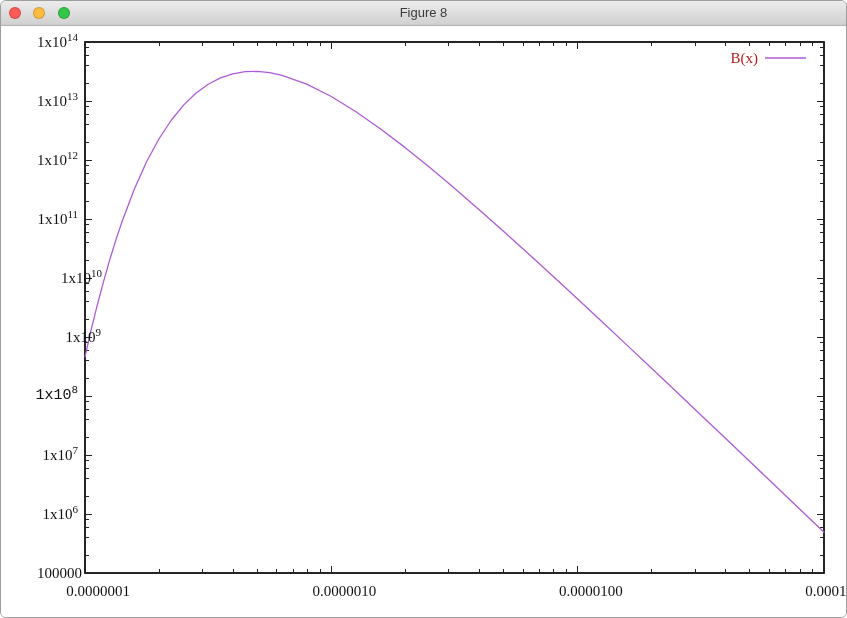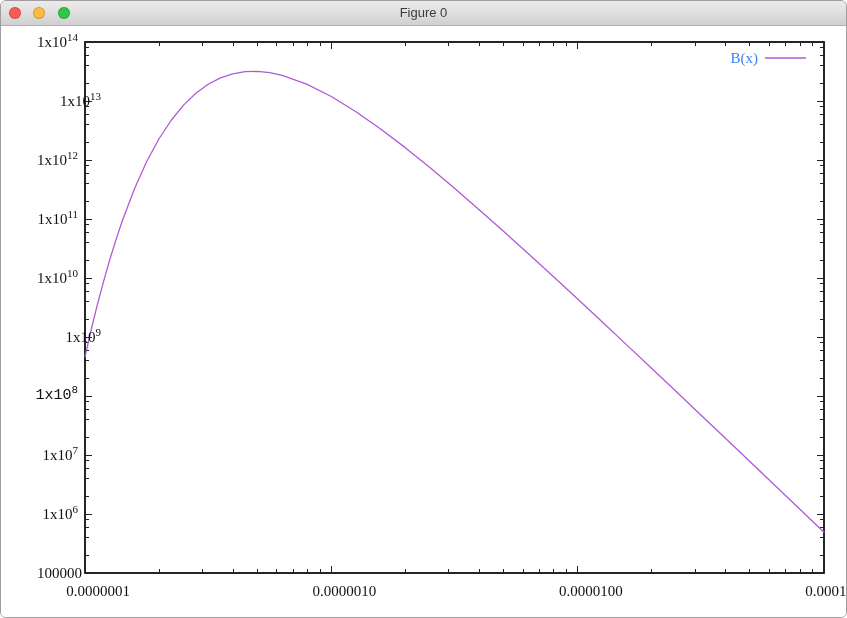--- a/index.html
+++ b/index.html
@@ -27,34 +27,34 @@
   #plot-svg { position:absolute; left:0; top:0; }
   .tick-label {
     position:absolute; font-family:"Liberation Serif","DejaVu Serif",serif;
     font-size:15px; color:#111111; white-space:nowrap;
   }
   .x-tick { width:90px; height:20px; line-height:20px; text-align:right; }
   .y-tick { width:77px; height:22px; line-height:22px; text-align:right; }
   .y-tick sup { font-size:11px; line-height:0; }
   .legend-label {
     position:absolute; right:90px; top:22px; height:20px; line-height:20px;
-    font-family:"Liberation Serif","DejaVu Serif",serif; font-size:15px; color:#3b82f6;
+    font-family:"Liberation Serif","DejaVu Serif",serif; font-size:15px; color:#b91c1c;
   }
 </style>
 </head>
 <body>
 
 <div class="window">
   <div class="titlebar">
     <div class="lights">
       <span class="light" id="light-close" style="background: rgb(252, 91, 87);"></span>
       <span class="light" id="light-min" style="background: rgb(253, 188, 64);"></span>
       <span class="light" id="light-zoom" style="background: rgb(51, 199, 72);"></span>
     </div>
-    <div class="title">Figure 0</div>
+    <div class="title">Figure 8</div>
   </div>
   <div class="content" id="content">
     <svg id="plot-svg" width="847" height="594">
         <rect x="84" y="16" width="739" height="531" fill="none" stroke="#000000" stroke-width="1.7"></rect>
         <line x1="84" y1="547" x2="84" y2="540" stroke="#222222" stroke-width="1" shape-rendering="crispEdges"></line>
         <line x1="84" y1="16" x2="84" y2="23" stroke="#222222" stroke-width="1" shape-rendering="crispEdges"></line>
         <line x1="330.3333333333333" y1="547" x2="330.3333333333333" y2="540" stroke="#222222" stroke-width="1" shape-rendering="crispEdges"></line>
         <line x1="330.3333333333333" y1="16" x2="330.3333333333333" y2="23" stroke="#222222" stroke-width="1" shape-rendering="crispEdges"></line>
         <line x1="576.6666666666666" y1="547" x2="576.6666666666666" y2="540" stroke="#222222" stroke-width="1" shape-rendering="crispEdges"></line>
         <line x1="576.6666666666666" y1="16" x2="576.6666666666666" y2="23" stroke="#222222" stroke-width="1" shape-rendering="crispEdges"></line>
@@ -202,23 +202,23 @@
         <line x1="823" y1="21.717690767475318" x2="819" y2="21.717690767475318" stroke="#222222" stroke-width="1" shape-rendering="crispEdges"></line>
         <polyline points="84.00,330.95 90.13,303.89 96.31,278.90 102.52,255.66 108.64,234.11 114.83,214.15 120.99,195.79 133.27,163.20 145.57,135.80 157.89,112.99 170.23,94.24 182.54,79.10 194.84,67.31 207.16,58.29 219.48,51.93 231.80,47.81 244.12,45.68 256.44,45.44 268.74,46.68 281.07,49.36 305.70,58.15 330.33,70.54 354.97,85.69 379.61,102.95 404.22,121.64 428.87,141.51 453.49,162.25 478.13,183.66 502.77,205.50 527.41,227.71 552.03,250.27 576.67,273.04 601.31,295.94 625.94,319.10 650.55,342.28 675.20,365.54 699.82,388.91 724.46,412.29 749.10,435.73 773.74,459.26 798.36,482.70 823.00,506.23" fill="none" stroke="#ae5bd6" stroke-width="1.3" stroke-linejoin="round" stroke-linecap="round"></polyline>
         <line x1="764" y1="32" x2="805" y2="32" stroke="#ae5bd6" stroke-width="1.5"></line>
       </svg>
     <div class="legend-label">B(x)</div>
   <div class="tick-label x-tick" style="left: 39px; top: 555px;">0.0000001</div>
       <div class="tick-label x-tick" style="left: 285.333px; top: 555px;">0.0000010</div>
       <div class="tick-label x-tick" style="left: 531.667px; top: 555px;">0.0000100</div>
       <div class="tick-label x-tick" style="left: 778px; top: 555px;">0.0001000</div>
       <div class="tick-label y-tick" style="left: 0px; top: 5px;"><span>1x10</span><sup>14</sup></div>
-      <div class="tick-label y-tick" style="left: 0px; top: 64px; margin-left: 23px;"><span>1x10</span><sup>13</sup></div>
+      <div class="tick-label y-tick" style="left: 0px; top: 64px;"><span>1x10</span><sup>13</sup></div>
       <div class="tick-label y-tick" style="left: 0px; top: 123px;"><span>1x10</span><sup>12</sup></div>
       <div class="tick-label y-tick" style="left: 0px; top: 182px;"><span>1x10</span><sup>11</sup></div>
-      <div class="tick-label y-tick" style="left: 0px; top: 241px;"><span>1x10</span><sup>10</sup></div>
+      <div class="tick-label y-tick" style="left: 0px; top: 241px; padding-left: 24px;"><span>1x10</span><sup>10</sup></div>
       <div class="tick-label y-tick" style="left: 0px; top: 300px; padding-left: 23px;"><span>1x10</span><sup>9</sup></div>
       <div class="tick-label y-tick" style="left: 0px; top: 359px; font-family: Liberation Mono, monospace;"><span>1x10</span><sup>8</sup></div>
       <div class="tick-label y-tick" style="left: 0px; top: 418px;"><span>1x10</span><sup>7</sup></div>
       <div class="tick-label y-tick" style="left: 0px; top: 477px;"><span>1x10</span><sup>6</sup></div>
       <div class="tick-label y-tick" style="left: 4px; top: 536px;"><span>100000</span></div>
     </div>
 </div>
 
 </body></html>

